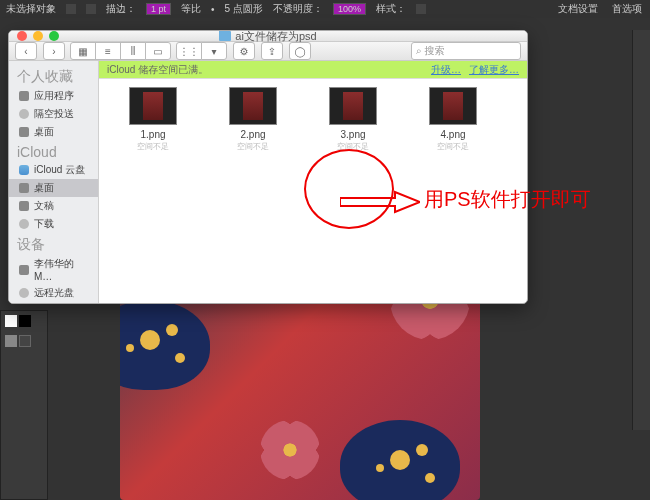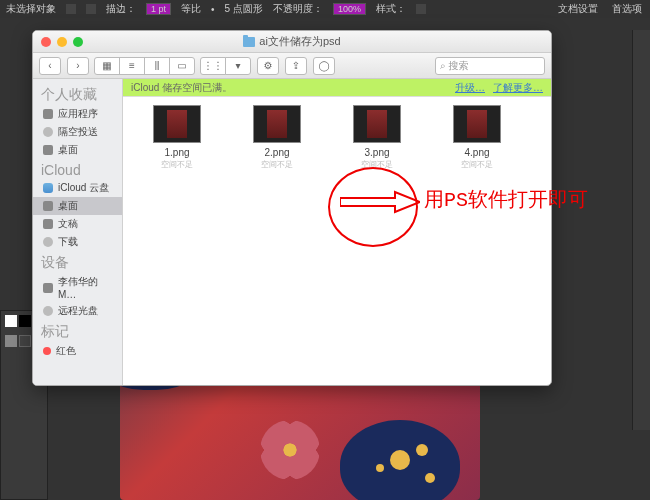--- a/index.html
+++ b/index.html
@@ -17,21 +17,21 @@
 .flower { position: absolute; width: 80px; height: 80px; background: radial-gradient(circle, #e8b84a 15%, transparent 16%), radial-gradient(circle at 30% 30%, #c85a6a 30%, transparent 31%), radial-gradient(circle at 70% 30%, #c85a6a 30%, transparent 31%), radial-gradient(circle at 30% 70%, #c85a6a 30%, transparent 31%), radial-gradient(circle at 70% 70%, #c85a6a 30%, transparent 31%); border-radius: 50%; }
 
 
 .panel-left { position: absolute; left: 0; top: 310px; width: 48px; height: 190px; background: #3a3a3a; border: 1px solid #222; }
 .panel-left .sw { display: flex; gap: 2px; padding: 4px; }
 .panel-left .sw div { width: 12px; height: 12px; }
 .panel-right { position: absolute; right: 0; top: 30px; width: 18px; height: 400px; background: #3a3a3a; border-left: 1px solid #222; }
 .top-right-btns { position: absolute; right: 8px; top: 0; display: flex; gap: 14px; color: #ccc; font-size: 10px; height: 18px; align-items: center; }
 
 
-.finder { position: absolute; left: 8px; top: 30px; width: 520px; height: 356px; background: #fff; border: 1px solid #aaa; border-radius: 5px; box-shadow: 0 6px 20px rgba(0,0,0,.4); display: flex; flex-direction: column; overflow: hidden; margin-left: 24px; }
+.finder { position: absolute; left: 8px; top: 30px; width: 520px; height: 274px; background: #fff; border: 1px solid #aaa; border-radius: 5px; box-shadow: 0 6px 20px rgba(0,0,0,.4); display: flex; flex-direction: column; overflow: hidden; }
 .titlebar { height: 22px; background: linear-gradient(#f6f6f6, #e4e4e4); border-bottom: 1px solid #ccc; display: flex; align-items: center; position: relative; }
 .traffic { display: flex; gap: 6px; padding: 0 8px; }
 .traffic div { width: 10px; height: 10px; border-radius: 50%; }
 .t-red { background: #ff5f57; }
 .t-yel { background: #febc2e; }
 .t-grn { background: #28c840; }
 .titlebar .title { position: absolute; left: 0; right: 0; text-align: center; font-size: 11px; color: #555; display: flex; align-items: center; justify-content: center; gap: 4px; }
 .folder-icon { width: 12px; height: 10px; background: #6eb1e0; border-radius: 1px; position: relative; }
 .folder-icon::before { content:""; position:absolute; top:-2px; left:0; width:5px; height:3px; background:#6eb1e0; border-radius:1px 1px 0 0; }
 
@@ -66,21 +66,21 @@
 .thumb.psd { background: #fff; border: 1px solid #ccc; }
 .thumb.psd .inner { width: 22px; height: 28px; background: linear-gradient(#c04050, #8b2d4a); }
 .fname { text-align: center; line-height: 1.2; }
 .fsub { font-size: 8px; color: #bbb; }
 
 .circle-ann { position: absolute; border: 2px solid #e00; border-radius: 50%; width: 90px; height: 80px; left: 205px; top: 70px; pointer-events: none; }
 
 
 .arrow { position: absolute; left: 340px; top: 190px; width: 80px; height: 24px; pointer-events: none; }
 .arrow svg { width: 100%; height: 100%; }
-.annot-text { position: absolute; left: 424px; top: 186px; color: #e00; font-size: 20px; font-family: Liberation Mono, monospace; }
+.annot-text { position: absolute; left: 424px; top: 186px; color: #e00; font-size: 20px; font-family: Liberation Sans, sans-serif; }
 </style>
 </head>
 <body>
 
 <div class="ai-toolbar">
   <span>未选择对象</span>
   <span class="drop"></span>
   <span class="drop"></span>
   <span>描边：</span>
   <span class="field">1 pt</span>

